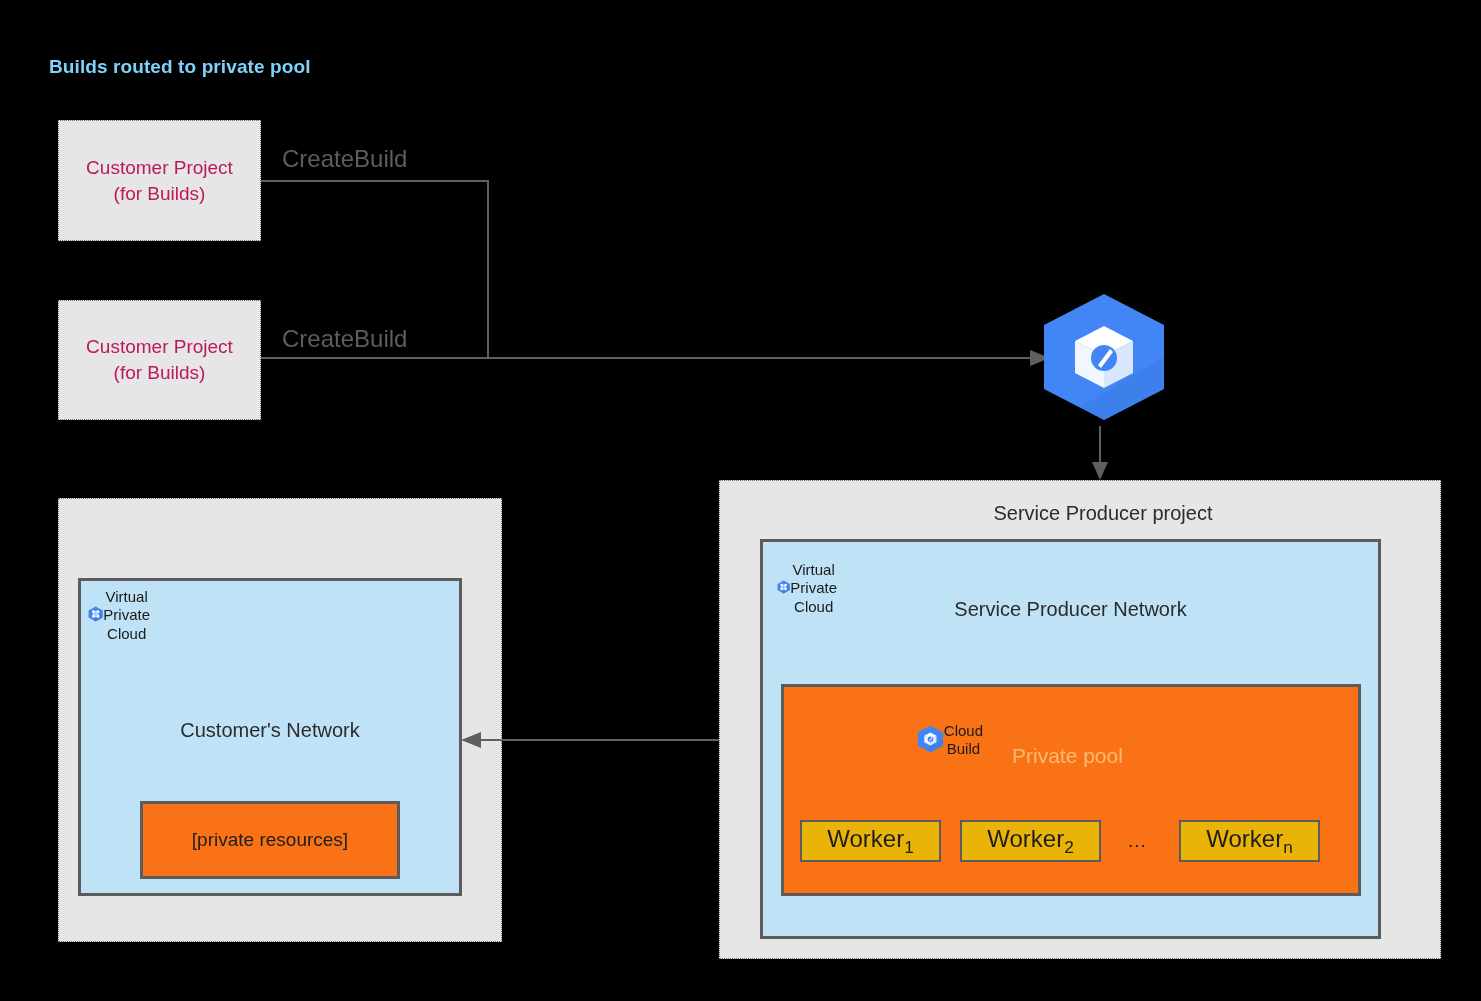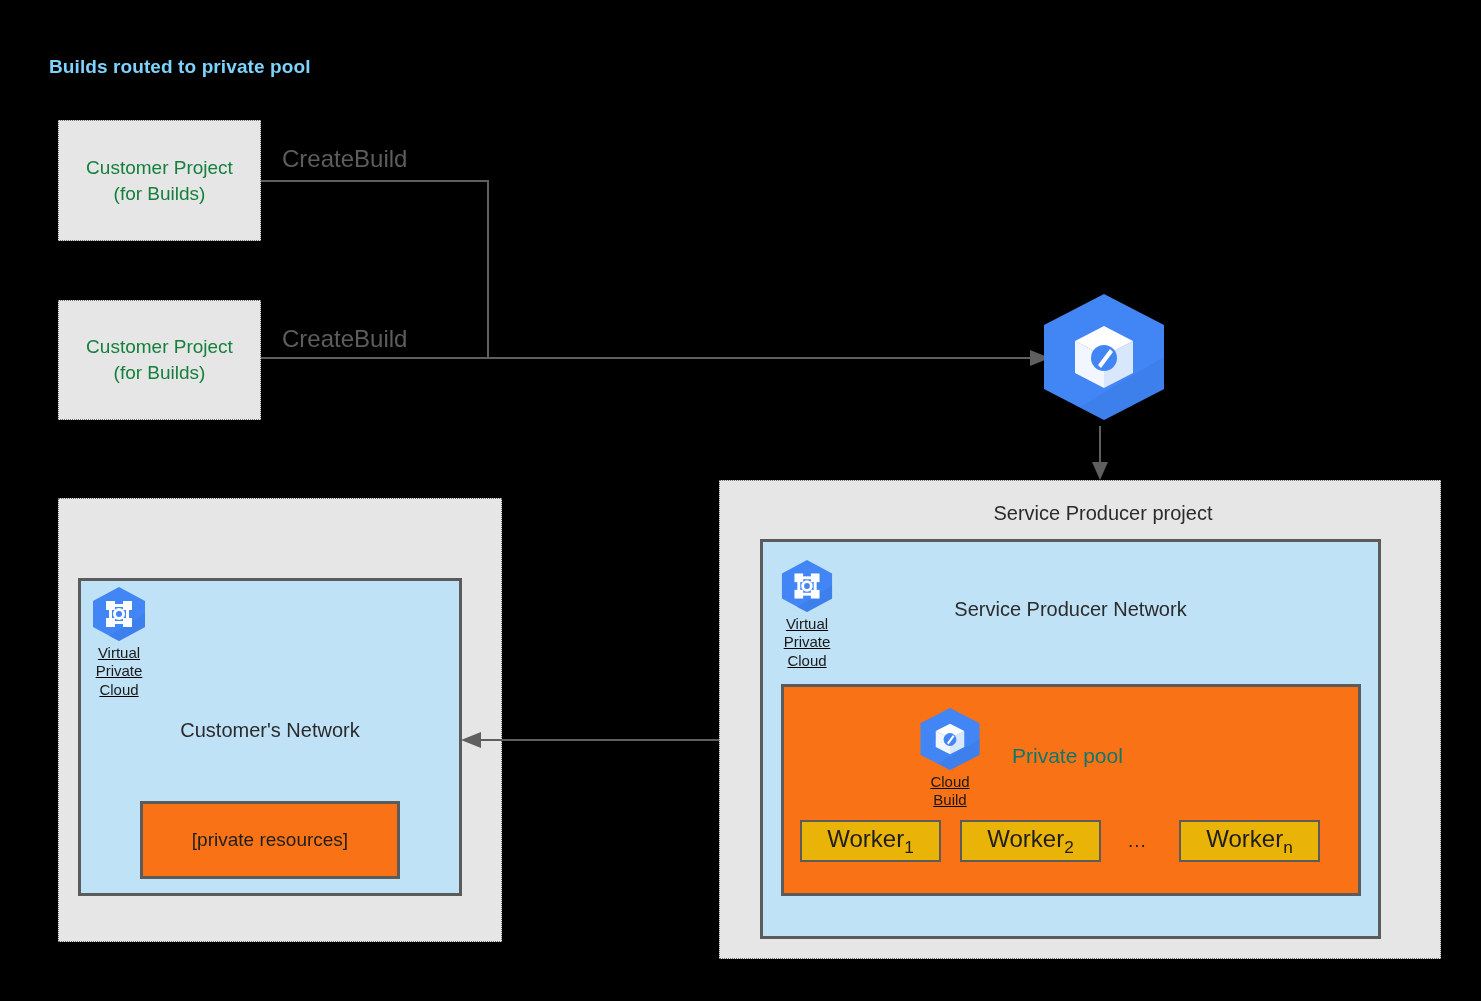--- a/index.html
+++ b/index.html
@@ -44,21 +44,21 @@
 
   
   .cust-build-box {
     background: #e6e6e6;
     border: 1.5px dotted #6e6e6e;
     display: flex;
     align-items: center;
     justify-content: center;
     text-align: center;
     font-size: 19px;
-    color: #15803d;
+    color: #be185d;
     line-height: 1.35;
   }
 
   
   .network-box {
     background: #c0e2f7;
     border: 3px solid #5b5b5b;
   }
   .network-title {
     position: absolute;
@@ -84,23 +84,22 @@
   }
   .worker-box sub {
     font-size: 0.72em;
     vertical-align: sub;
   }
 
   
   .icon-stack {
     position: absolute;
     display: flex;
-    flex-direction: column;
+    flex-direction: row;
     align-items: center;
-    text-decoration: underline;
   }
   .icon-caption {
     font-size: 15px;
     color: #1a1a1a;
     text-align: center;
     line-height: 1.22;
     margin-top: 2px;
     white-space: nowrap;
   }
 
@@ -118,21 +117,21 @@
   .ellipsis-dots {
     position: absolute;
     font-size: 19px;
     color: #1e1e1e;
     letter-spacing: 1px;
   }
 
   .pool-label {
     position: absolute;
     font-size: 21px;
-    color: #0f766e;
+    color: #fdba74;
     white-space: nowrap;
   }
 </style>
 </head>
 <body>
 
 <div id="canvas">
 
   <div class="abs" id="diagram-title">Builds routed to private pool</div>
 

